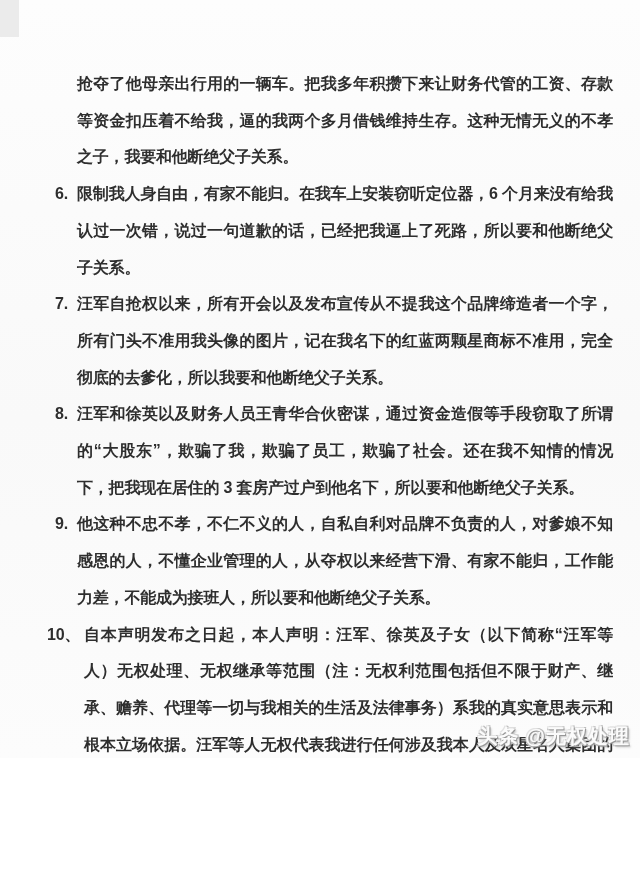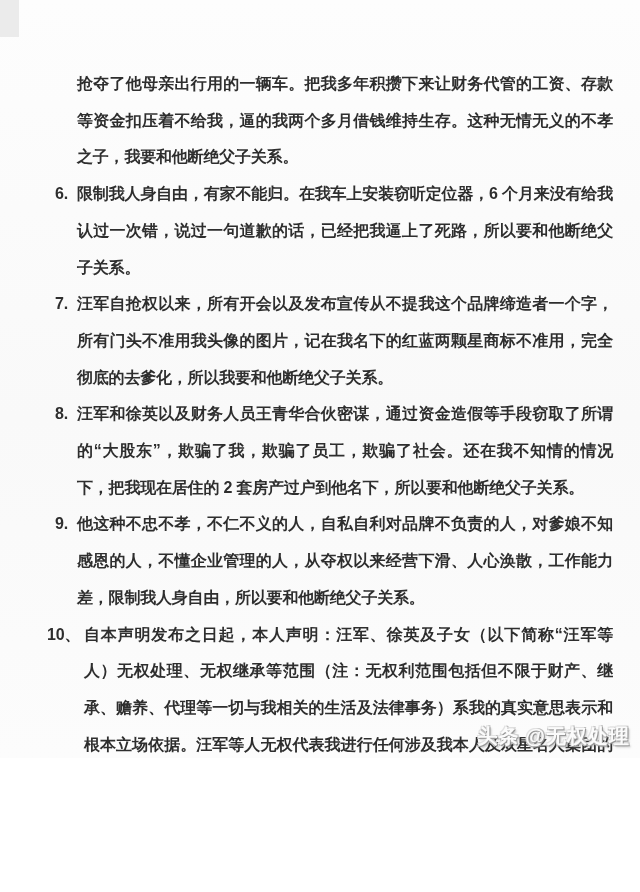--- a/index.html
+++ b/index.html
@@ -86,26 +86,26 @@
       <div class="txt">限制我人身自由，有家不能归。在我车上安装窃听定位器，6 个月来没有给我认过一次错，说过一句道歉的话，已经把我逼上了死路，所以要和他断绝父子关系。</div>
     </div>
 
     <div class="item">
       <span class="num">7.</span>
       <div class="txt">汪军自抢权以来，所有开会以及发布宣传从不提我这个品牌缔造者一个字，所有门头不准用我头像的图片，记在我名下的红蓝两颗星商标不准用，完全彻底的去爹化，所以我要和他断绝父子关系。</div>
     </div>
 
     <div class="item">
       <span class="num">8.</span>
-      <div class="txt">汪军和徐英以及财务人员王青华合伙密谋，通过资金造假等手段窃取了所谓的“大股东”，欺骗了我，欺骗了员工，欺骗了社会。还在我不知情的情况下，把我现在居住的 2 套房产过户到他名下，所以要和他断绝父子关系。</div>
+      <div class="txt">汪军和徐英以及财务人员王青华合伙密谋，通过资金造假等手段窃取了所谓的“大股东”，欺骗了我，欺骗了员工，欺骗了社会。还在我不知情的情况下，把我现在居住的 3 套房产过户到他名下，所以要和他断绝父子关系。</div>
     </div>
 
     <div class="item">
       <span class="num">9.</span>
-      <div class="txt">他这种不忠不孝，不仁不义的人，自私自利对品牌不负责的人，对爹娘不知感恩的人，不懂企业管理的人，从夺权以来经营下滑、人心涣散，工作能力差，限制我人身自由，所以要和他断绝父子关系。</div>
+      <div class="txt">他这种不忠不孝，不仁不义的人，自私自利对品牌不负责的人，对爹娘不知感恩的人，不懂企业管理的人，从夺权以来经营下滑、有家不能归，工作能力差，不能成为接班人，所以要和他断绝父子关系。</div>
     </div>
 
     <div class="item item-10">
       <span class="num">10、</span>
       <div class="txt">自本声明发布之日起，本人声明：汪军、徐英及子女（以下简称“汪军等人）无权处理、无权继承等范围（注：无权利范围包括但不限于财产、继承、赡养、代理等一切与我相关的生活及法律事务）系我的真实意思表示和根本立场依据。汪军等人无权代表我进行任何涉及我本人及双星名人集团的一切事宜，汪军等人以前、今后所做的一切事都由他们自行承担，均和我无关。汪军等人抢占我办公室内的私人物品，我保留追查的权力。今后我的人身安全若无故受到伤害要追究汪军等人的责任。我今后的养老生活乃至百年的后事</div>
     </div>
 
   </div>
 
   <div class="watermark">

